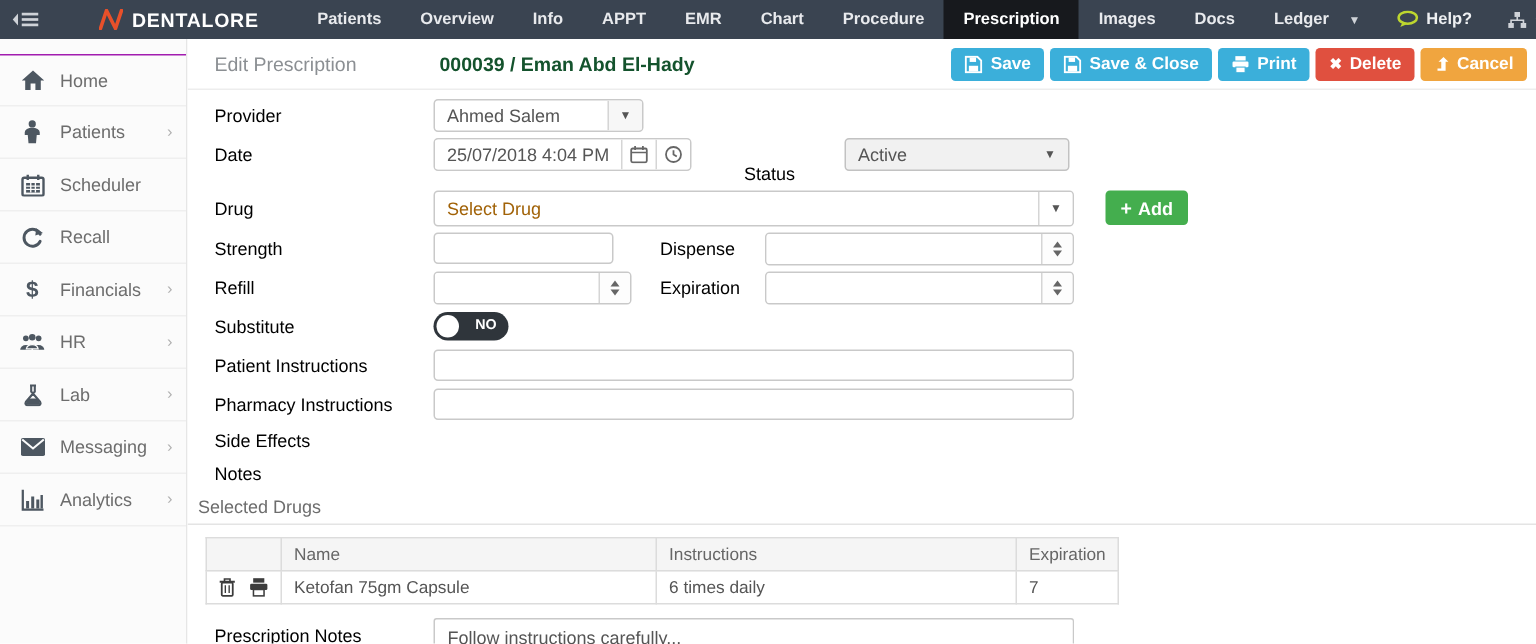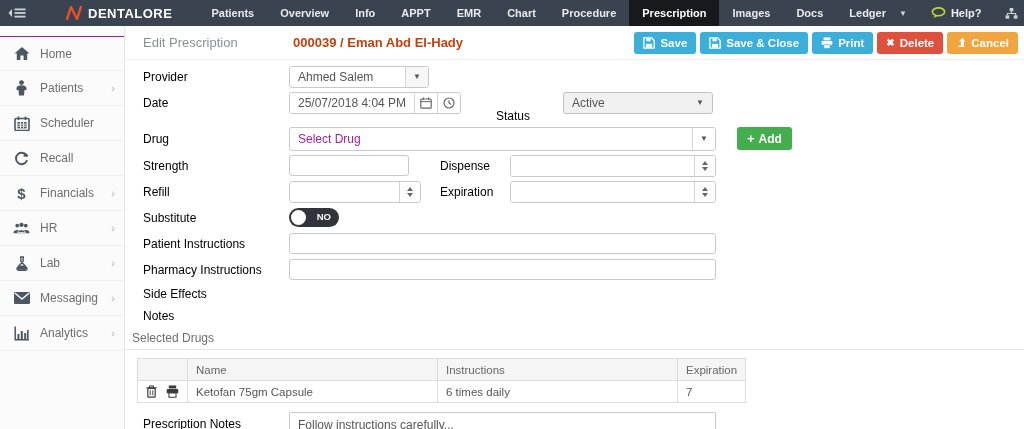--- a/index.html
+++ b/index.html
@@ -22,34 +22,34 @@
   .side-item { height:35px; display:flex; align-items:center; gap:10px; padding:0 9px 0 13px;
     border-bottom:1px solid #efefef; color:#6d6d6d; font-size:12px; cursor:pointer; }
   .side-item:first-child { border-top:1px solid #a21caf; margin-top:10px; }
   .sicon { width:17px; display:flex; justify-content:center; color:#4d5761; }
   .chev { margin-left:auto; color:#b0b0b0; font-size:11px; }
 
   
   .main { position:absolute; left:125px; top:26px; right:0; bottom:0; background:#fff; overflow:hidden; }
   .page-header { height:34px; display:flex; align-items:center; padding:0 6px 0 18px; border-bottom:1px solid #ededed; }
   .page-title { color:#8b8f93; font-size:13px; width:150px; }
-  .patient-link { color:#c2410c; font-weight:bold; font-size:13px; cursor:pointer;text-align:right; }
+  .patient-link { color:#14532d; font-weight:bold; font-size:13px; cursor:pointer;text-align:right; }
   .header-buttons { margin-left:auto; display:flex; gap:4px; }
   .btn { height:22px; border:none; border-radius:3px; color:#fff; font-size:11.5px; font-weight:bold;
     display:flex; align-items:center; gap:5px; padding:0 9px; cursor:pointer; font-family:inherit; }
   .btn-blue { background:#3bafda; } .btn-red { background:#e0503f; } .btn-orange { background:#f0a53f; }
 
   .form { padding:5px 0 0 18px; font-size:12px; color:#55585c; }
   .frow { display:flex; align-items:center; margin-bottom:3px; height:23px; }
   .flabel { width:146px; font-weight:normal; color:#000000; flex:none; }
   .inp { height:21px; border:1px solid #c9c9c9; border-radius:3px; font-size:12px; color:#555; padding:0 7px;
     font-family:inherit; outline:none; background:#fff; }
   .group { display:flex; align-items:stretch; height:22px; border:1px solid #c9c9c9; border-radius:3px; background:#fff; overflow:hidden; }
   .group .txt { display:flex; align-items:center; padding:0 8px; color:#555; flex:1; }
-  .group .txt.ph { color:#a21caf; }
+  .group .txt.ph { color:#a16207; }
   .seg { width:23px; display:flex; align-items:center; justify-content:center; border-left:1px solid #d5d5d5; background:#f7f7f7; cursor:pointer; color:#555; }
   .seg.white { background:#fff; }
   .spin { width:21px; border-left:1px solid #d5d5d5; display:flex; flex-direction:column; align-items:center; justify-content:center; gap:2px; cursor:pointer; background:#fdfdfd; }
   .tri-up { width:0; height:0; border-left:3.5px solid transparent; border-right:3.5px solid transparent; border-bottom:4px solid #666; }
   .tri-dn { width:0; height:0; border-left:3.5px solid transparent; border-right:3.5px solid transparent; border-top:4px solid #666; }
   .select { height:22px; border:1px solid #c2c2c2; border-radius:3px; background:#f1f1f1; display:flex; align-items:center;
     padding:0 8px; color:#555; cursor:pointer; }
   .select .caret { margin-left:auto; color:#555; }
   .btn-add { height:23px; background:#44ae4e; border:none; border-radius:3px; color:#fff; font-size:12px; font-weight:bold;
     display:flex; align-items:center; gap:4px; padding:0 10px; margin-left:21px; cursor:pointer; font-family:inherit; }

